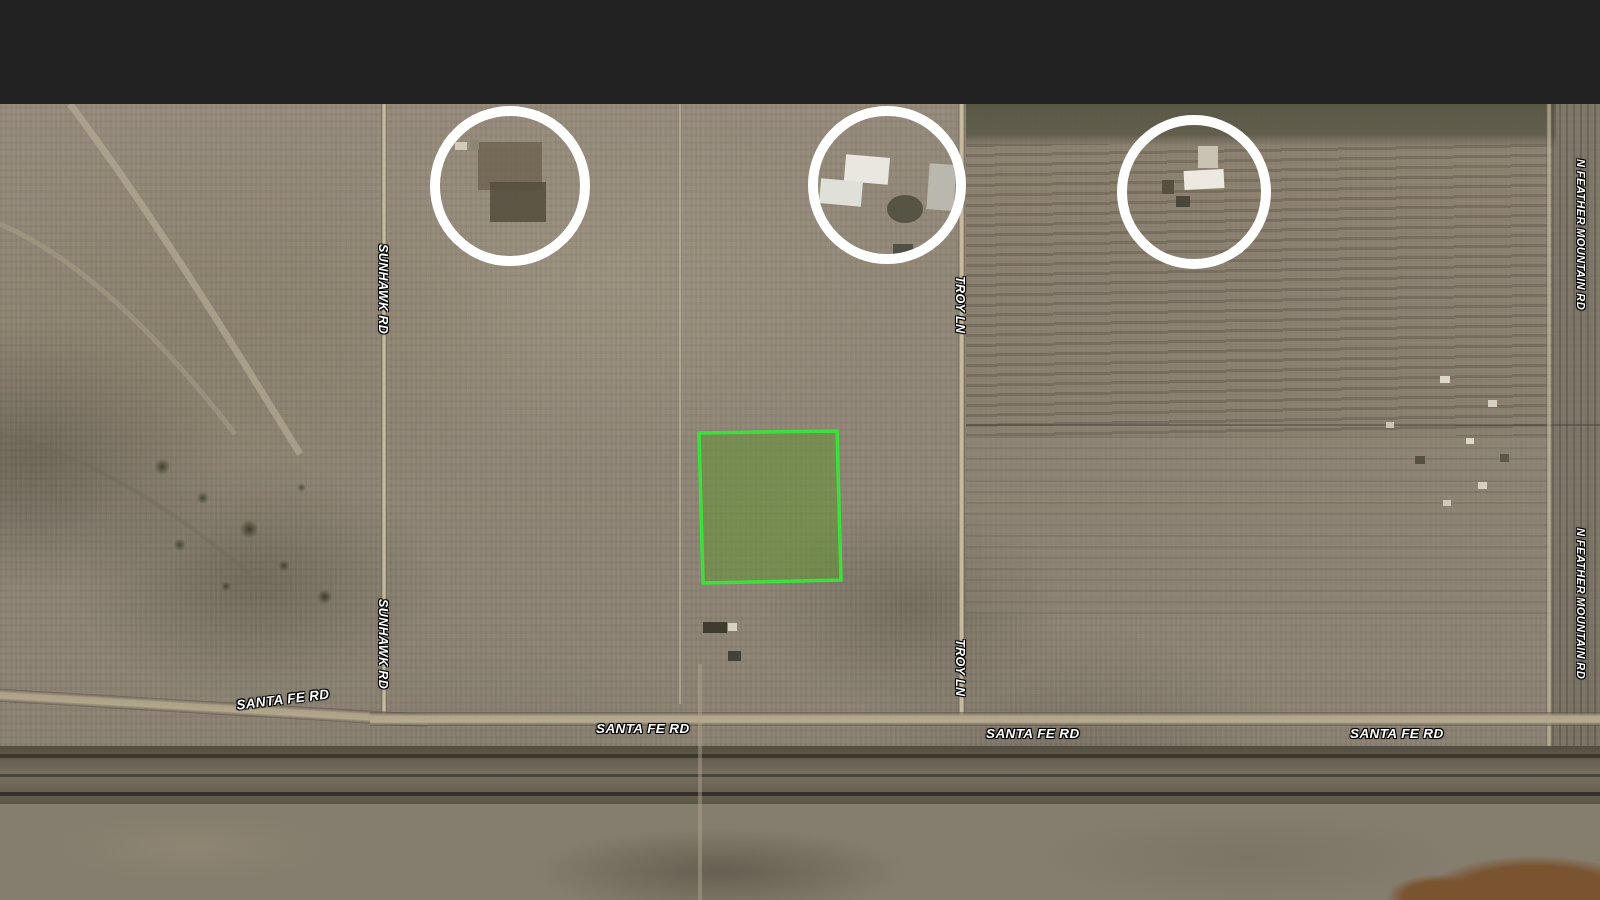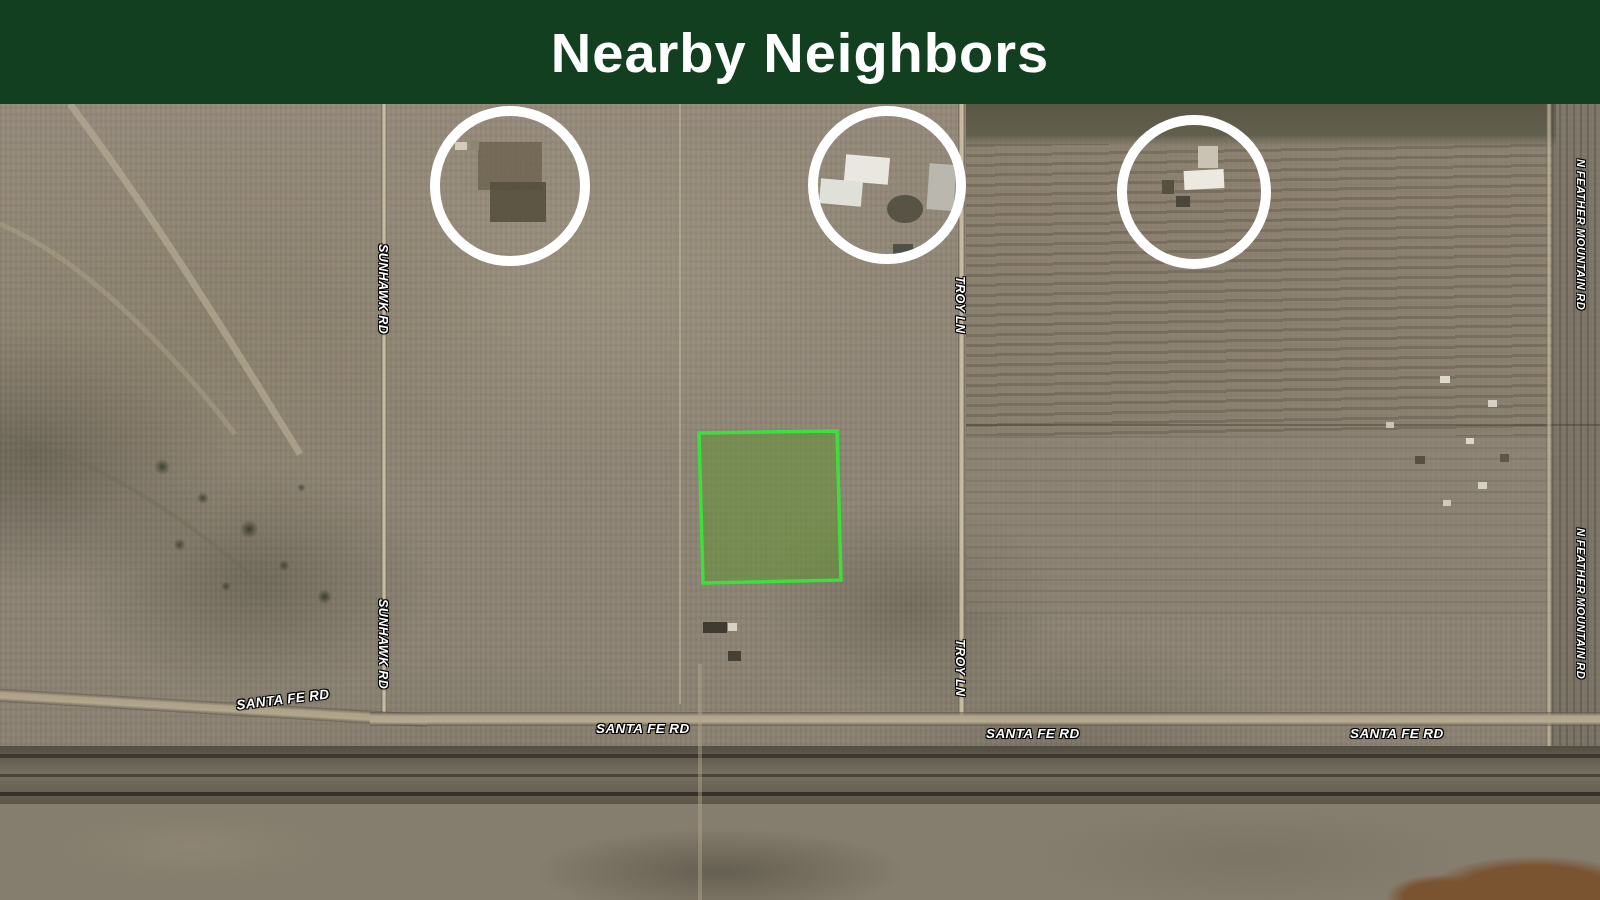--- a/index.html
+++ b/index.html
@@ -101,23 +101,20 @@
   .lbl-sf1{left:236px;top:588px;font-size:13.5px;transform:rotate(-7deg);}
   .lbl-sf2{left:596px;top:617px;font-size:13.5px;}
   .lbl-sf3{left:986px;top:622px;font-size:13.5px;}
   .lbl-sf4{left:1350px;top:622px;font-size:13.5px;}
 </style>
 </head>
 <body>
 
 <div class="screen">
 
-  <div class="banner">
-    <h1>Nearby Neighbors</h1>
-  </div>
 
   <div class="map">
     <div class="grain"></div>
 
     <div class="region r-top-dark"></div>
     <div class="region r-fields"></div>
     <div class="region r-fields2"></div>
     <div class="region far-right"></div>
     <div class="region h-line"></div>
     <div class="region trees"></div>

